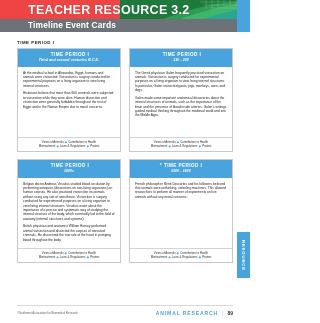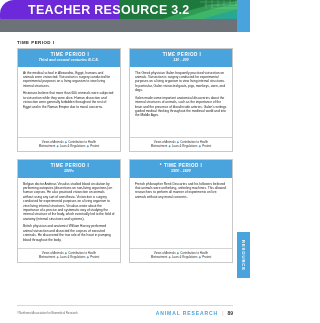--- a/index.html
+++ b/index.html
@@ -7,23 +7,22 @@
     width: 250px; height: 323px;
     background: #ffffff;
     font-family: "Liberation Sans", sans-serif;
     overflow: hidden;
   }
   .page { position: relative; width: 250px; height: 323px; background: #fff; }
 
   
   .header-band {
     position: absolute; top: 0; left: 0; width: 250px; height: 31px;
-    background: #6d28d9;
+    background: #ef4444;
     overflow: hidden;
-    border-radius: 14px;
   }
   .hdr-wave {
     position: absolute; top: 0; right: 0; width: 130px; height: 31px;
     overflow: hidden;
   }
   .header-title {
     position: absolute; top: 3px; left: 28px;
     font-size: 12.5px; font-weight: bold; letter-spacing: .3px;
     color: #ffffff; line-height: 14px; white-space: nowrap;
     text-shadow: 0 0 1px rgba(0,0,0,.25);
@@ -155,20 +154,21 @@
           <line x1="122" y1="0" x2="122" y2="4"></line>
           <line x1="80" y1="2" x2="130" y2="2"></line>
           <line x1="84" y1="5" x2="130" y2="5"></line>
           <line x1="90" y1="8" x2="130" y2="8"></line>
         </g>
       </svg>
     </div>
     <div class="header-title">TEACHER RESOURCE 3.2</div>
   </div>
   <div class="subheader-band"></div>
+  <div class="subheader-title">Timeline Event Cards</div>
   <div class="hdr-right-tab"></div>
 
   <div class="content">
 
     <div class="period-label">TIME PERIOD I</div>
 
     <div class="cards-grid">
 
       <div class="card-row">
 

